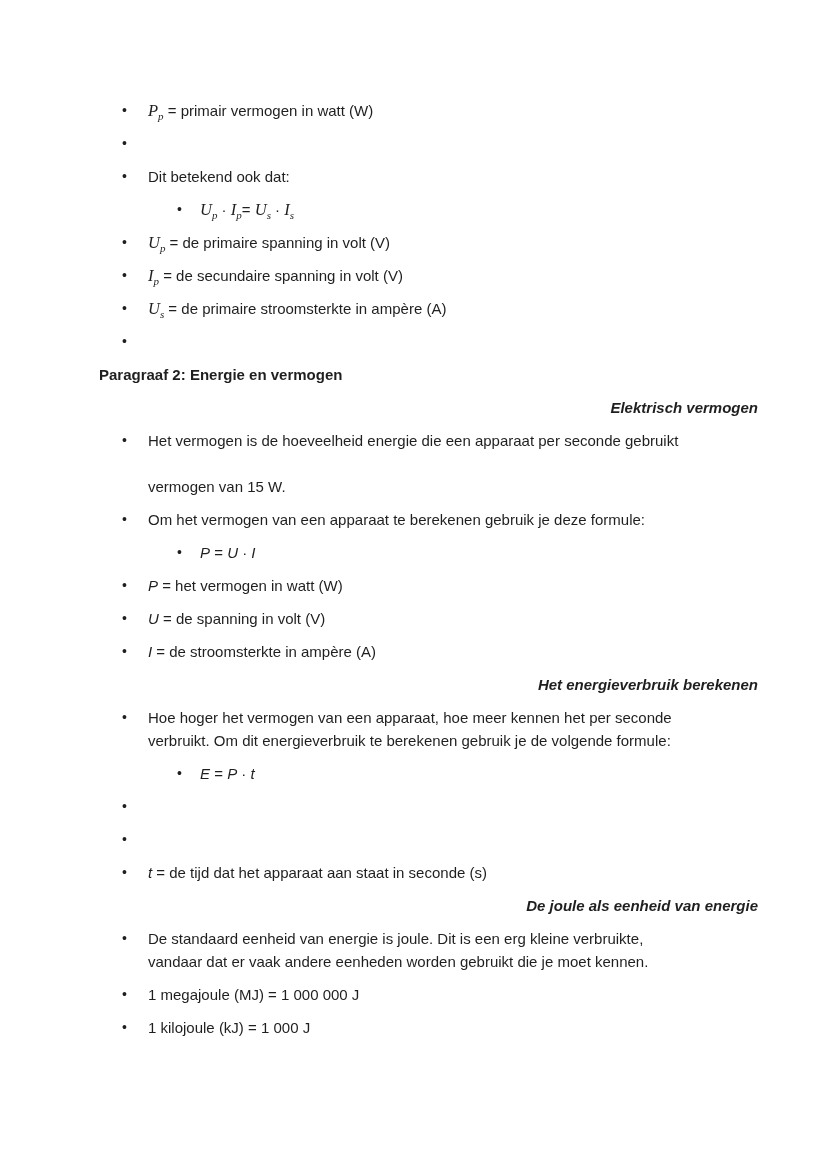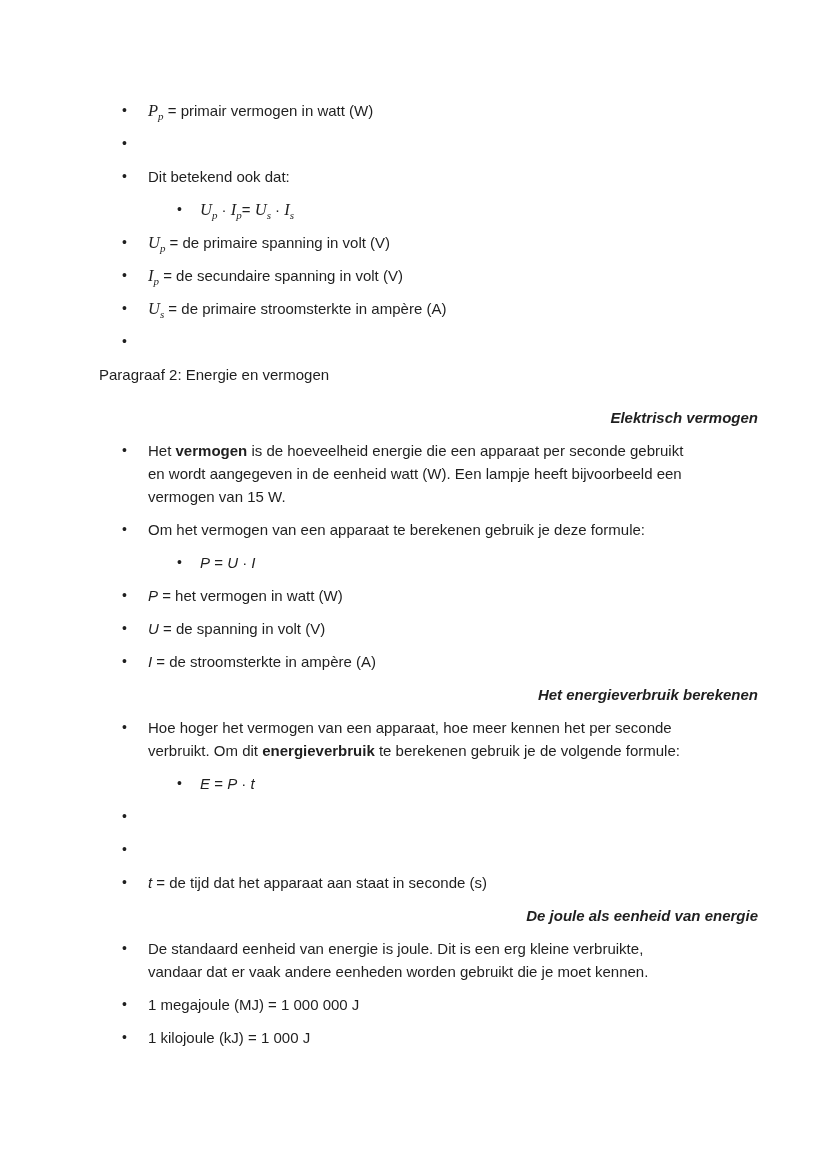--- a/index.html
+++ b/index.html
@@ -32,32 +32,32 @@
   .li.l1 { padding-left: 23px; }
   .li.l2 { padding-left: 78px; }
   .li.l1 .marker { width: 26px; flex: 0 0 26px; }
   .li.l2 .marker { width: 23px; flex: 0 0 23px; }
   .marker {
     display: inline-block;
     font-size: 14px;
   }
   .content-text { display: inline-block; }
   .heading {
-    margin: 0 0 20px 0;
+    margin: 0 0 10px 0;
     line-height: 23px;
-    font-weight: 400;
+    font-weight: 700;
   }
   .subheading {
     margin: 0 0 10px 0;
     line-height: 23px;
     font-weight: 700;
     font-style: italic;
     text-align: right;
   }
-  .bold { font-weight: 700; }
+  .bold { font-weight: 400; }
   .math {
     font-family: "Liberation Serif", serif;
     font-style: italic;
     font-size: 16.5px;
   }
   sub.msub {
     font-family: "Liberation Serif", serif;
     font-style: italic;
     font-size: 11px;
     line-height: 0;
@@ -99,21 +99,21 @@
         <span class="marker">•</span>
         <span class="content-text"><span class="math">U</span><sub class="msub">s</sub><span> = de primaire stroomsterkte in ampère (A)</span></span>
       </div>
       <div class="li l1">
         <span class="marker">•</span>
       </div>
       <p class="heading"><span>Paragraaf 2: Energie en vermogen</span></p>
       <p class="subheading"><span>Elektrisch vermogen</span></p>
       <div class="li l1">
         <span class="marker">•</span>
-        <span class="content-text"><span>Het </span><span class="bold">vermogen</span><span> is de hoeveelheid energie die een apparaat per seconde gebruikt</span><br><span>en wordt aangegeven in de eenheid watt (W). Een lampje heeft bijvoorbeeld een</span><br><span>vermogen van 15 W.</span></span>
+        <span class="content-text"><span>Het </span><span class="bold">vermogen</span><span> is de hoeveelheid energie die een apparaat per seconde gebruikt</span><br><br><span>vermogen van 15 W.</span></span>
       </div>
       <div class="li l1">
         <span class="marker">•</span>
         <span class="content-text"><span>Om het vermogen van een apparaat te berekenen gebruik je deze formule:</span></span>
       </div>
       <div class="li l2">
         <span class="marker">•</span>
         <span class="content-text"><span class="mathsans">P</span><span> = </span><span class="mathsans">U</span><span> · </span><span class="mathsans">I</span></span>
       </div>
       <div class="li l1">

